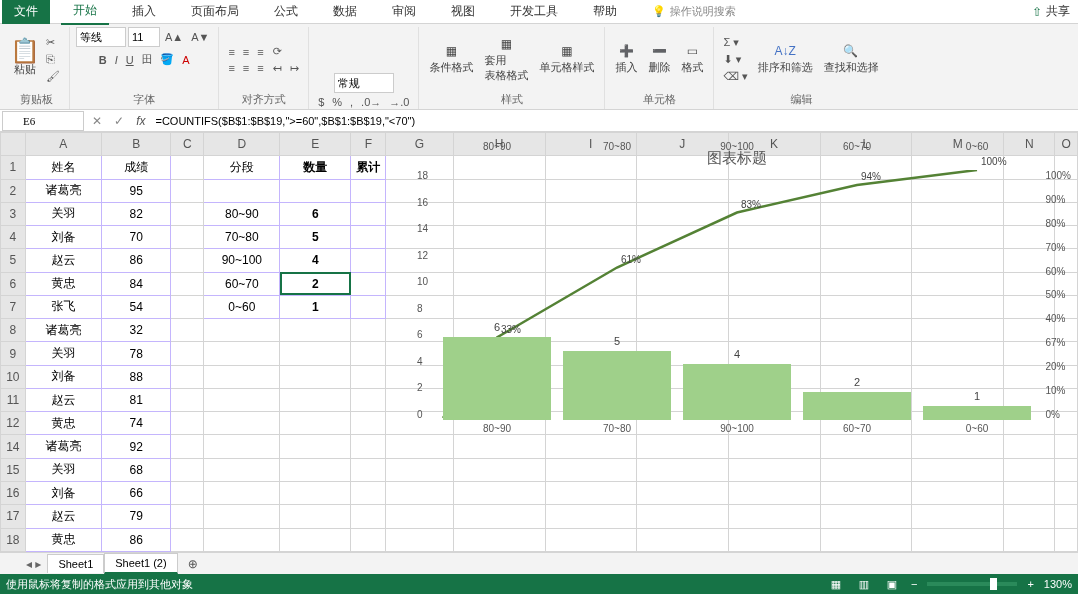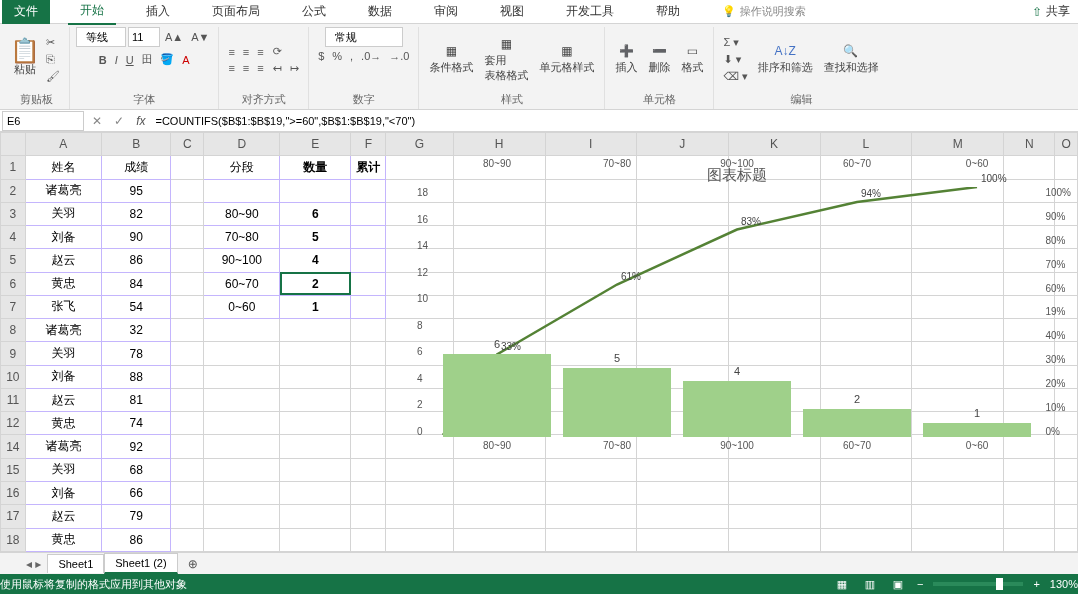--- a/index.html
+++ b/index.html
@@ -1,63 +1,63 @@
 <!DOCTYPE html>
 <html><head>
 <meta charset="utf-8">
 <style>
 * { margin: 0; padding: 0; box-sizing: border-box; font-family: "Microsoft YaHei", "Segoe UI", sans-serif; }
 body { font-size: 12px; background: #fff; width: 1078px; height: 594px; overflow: hidden; display: flex; flex-direction: column; }
 
 
-.tabs { display: flex; align-items: center; height: 24px; background: #fff; border-bottom: 1px solid #d4d4d4; padding-left: 2px; gap: 18px; position: relative; }
+.tabs { display: flex; align-items: center; height: 24px; background: #fff; border-bottom: 1px solid #d4d4d4; padding-left: 2px; gap: 11px; position: relative; }
 .tab { padding: 4px 12px; color: #333; cursor: pointer; font-size: 12px; }
 .tab.file { background: #167346; color: #fff; }
 .tab.active { border-bottom: 2px solid #167346; color: #167346; }
 .tabright { margin-left: auto; padding: 2px 8px; color: #333; display: flex; align-items: center; gap: 4px; }
 .bulb { color: #888; margin-left: 12px; display: flex; align-items: center; gap: 4px; font-size: 11px; }
 
 
 .ribbon { height: 86px; background: #f3f3f3; border-bottom: 1px solid #d4d4d4; display: flex; padding: 3px 4px 0; }
 .group { display: flex; flex-direction: column; align-items: center; justify-content: space-between; border-right: 1px solid #e0e0e0; padding: 0 6px; }
 .group-body { flex: 1; display: flex; align-items: center; gap: 3px; }
 .group-label { font-size: 11px; color: #666; padding-bottom: 2px; }
 .bigbtn { display: flex; flex-direction: column; align-items: center; justify-content: center; gap: 2px; padding: 2px 4px; color: #444; }
 .bigbtn .lbl { font-size: 11px; }
 .iconbox { width: 18px; height: 18px; display: inline-flex; align-items: center; justify-content: center; }
 .col { display: flex; flex-direction: column; gap: 2px; }
 .row { display: flex; align-items: center; gap: 2px; }
-.inp-font { width: 50px; height: 20px; border: 1px solid #ccc; background: #fff; font-size: 11px; padding: 0 9px; }
+.inp-font { width: 50px; height: 20px; border: 1px solid #ccc; background: #fff; font-size: 11px; padding: 0 3px; }
 .inp-size { width: 32px; height: 20px; border: 1px solid #ccc; background: #fff; font-size: 11px; padding: 0 3px; }
 .smallbtn { padding: 1px 3px; color: #555; font-size: 11px; border: none; background: transparent; }
 
 
 .fbar { height: 22px; display: flex; align-items: center; border-bottom: 1px solid #d4d4d4; background: #fff; }
-.namebox { width: 82px; height: 20px; border: 1px solid #ccc; margin: 0 2px; padding: 0 4px; display: flex; align-items: center; font-size: 11px; }
+.namebox { width: 82px; height: 20px; border: 1px solid #ccc; margin: 0 2px; padding: 0 20px; display: flex; align-items: center; font-size: 11px; font-family: Liberation Serif, serif; }
 .fx { padding: 0 6px; color: #555; font-style: italic; }
 .formula { flex: 1; padding: 0 4px; font-size: 11px; }
 .fbtn { padding: 0 6px; color: #888; }
 
 
 .gridwrap { flex: 1; display: flex; overflow: hidden; background: #fff; position: relative; }
 .grid { border-collapse: collapse; }
 .grid th, .grid td { border: 1px solid #d4d4d4; font-size: 12px; text-align: center; height: 19px; }
 .grid .colh { background: #e6e6e6; color: #555; font-weight: normal; }
 .grid .rowh { background: #e6e6e6; color: #555; font-weight: normal; width: 26px; }
 .grid td.bordercell { border: 1px solid #c4b5fd; }
 .grid .corner { background: #e6e6e6; width: 26px; }
 .colA { width: 84px; } .colB { width: 76px; } .colC { width: 36px; }
 .colD { width: 80px; } .colE { width: 78px; font-weight: bold; } .colF { width: 38px; font-weight: bold; }
 .colG { width: 74px; } .colH { width: 102px; } .colI { width: 102px; }
 .colJ { width: 102px; } .colK { width: 102px; } .colL { width: 102px; }
 .colM { width: 102px; } .colN { width: 56px; } .colO { width: 24px; }
 .selcell { outline: 2px solid #167346; outline-offset: -2px; }
 
 
-.chart { position: absolute; left: 425px; top: 30px; width: 624px; height: 330px; background: transparent; pointer-events: none; }
+.chart { position: absolute; left: 425px; top: 13px; width: 624px; height: 330px; background: transparent; pointer-events: none; }
 .chart-title { text-align: center; font-size: 15px; color: #555; margin: 4px 0 2px; }
 .plot { position: relative; width: 600px; height: 250px; margin: 0 auto; }
 .bar { position: absolute; bottom: 0; background: #9fd08a; text-align: center; }
 .bar span { display: block; margin-top: -16px; font-size: 11px; color: #444; }
 .axis-y { position: absolute; left: -20px; bottom: 0; height: 100%; display: flex; flex-direction: column-reverse; justify-content: space-between; font-size: 10px; color: #555; }
 .axis-y2 { position: absolute; right: -34px; bottom: 0; height: 100%; display: flex; flex-direction: column-reverse; justify-content: space-between; font-size: 10px; color: #555; }
 .axis-x { position: absolute; top: 100%; left: 0; width: 100%; display: flex; font-size: 10px; color: #555; }
 .axis-x span { flex: 1; text-align: center; padding-top: 3px; }
 .axis-top { position: absolute; bottom: 100%; left: 0; width: 100%; display: flex; font-size: 10px; color: #555; padding-bottom: 18px; }
 .axis-top span { flex: 1; text-align: center; }
@@ -65,21 +65,21 @@
 .curvelabel { position: absolute; font-size: 10px; color: #444; }
 
 
 .sheets { height: 22px; background: #f3f3f3; border-top: 1px solid #d4d4d4; display: flex; align-items: center; gap: 0; padding-left: 20px; }
 .sheettab { padding: 3px 10px; border: 1px solid #ccc; border-bottom: none; background: #fff; font-size: 11px; }
 .sheettab.active { border-bottom: 2px solid #167346; }
 .sheetnav { display: flex; gap: 2px; padding: 0 6px; color: #666; }
 .addsheet { padding: 0 10px; color: #555; }
 
 
-.status { height: 20px; background: #167346; color: #fff; display: flex; align-items: center; padding: 0 0; font-size: 11px; justify-content: space-between; }
+.status { height: 20px; background: #167346; color: #fff; display: flex; align-items: center; padding: 0 6px; font-size: 11px; justify-content: space-between; }
 .status-right { display: flex; align-items: center; gap: 10px; }
 .viewbtn { width: 18px; height: 14px; display: flex; align-items: center; justify-content: center; }
 .slider { width: 90px; height: 4px; background: #2a8a5a; position: relative; }
 .slider::after { content: ''; width: 7px; height: 12px; background: #fff; position: absolute; top: -4px; right: 20px; }
 </style>
 </head>
 <body>
 
 <div class="tabs">
   <div class="tab file">文件</div>
@@ -161,21 +161,21 @@
             <span class="smallbtn">↦</span>
           </div>
       </div>
     </div>
     <div class="group-label">对齐方式</div>
   </div>
 
   <div class="group">
     <div class="group-body col">
       <div class="row">
-          <input class="inp-font" style="width: 78px;" value="常规">
+          <input class="inp-font" style="width: 60px; margin-top: 46px;" value="常规">
         </div>
       <div class="row">
         <span class="smallbtn">$</span>
         <span class="smallbtn">%</span>
         <span class="smallbtn">,</span>
         <span class="smallbtn">.0→</span>
         <span class="smallbtn">→.0</span>
       </div>
     </div>
     <div class="group-label">数字</div>
@@ -317,21 +317,21 @@
           <td class="colJ "></td>
           <td class="colK "></td>
           <td class="colL "></td>
           <td class="colM "></td>
           <td class="colN "></td>
           <td class="colO "></td>
         </tr>
         <tr>
           <th class="rowh">4</th>
           <td class="colA bordercell">刘备</td>
-          <td class="colB bordercell">90</td>
+          <td class="colB bordercell">70</td>
           <td class="colC "></td>
           <td class="colD bordercell">70~80</td>
           <td class="colE bordercell">5</td>
           <td class="colF bordercell"></td>
           <td class="colG "></td>
           <td class="colH "></td>
           <td class="colI "></td>
           <td class="colJ "></td>
           <td class="colK "></td>
           <td class="colL "></td>
@@ -588,23 +588,23 @@
           <span>10</span>
           <span>12</span>
           <span>14</span>
           <span>16</span>
           <span>18</span>
         </div>
       <div class="axis-y2" id="axy2">
           <span>0%</span>
           <span>10%</span>
           <span>20%</span>
-          <span>30%</span>
+          <span>67%</span>
           <span>40%</span>
-          <span>19%</span>
+          <span>50%</span>
           <span>60%</span>
           <span>70%</span>
           <span>80%</span>
           <span>90%</span>
           <span>100%</span>
         </div>
       <div class="axis-top" id="axt">
           <span>80~90</span>
           <span>70~80</span>
           <span>90~100</span>

